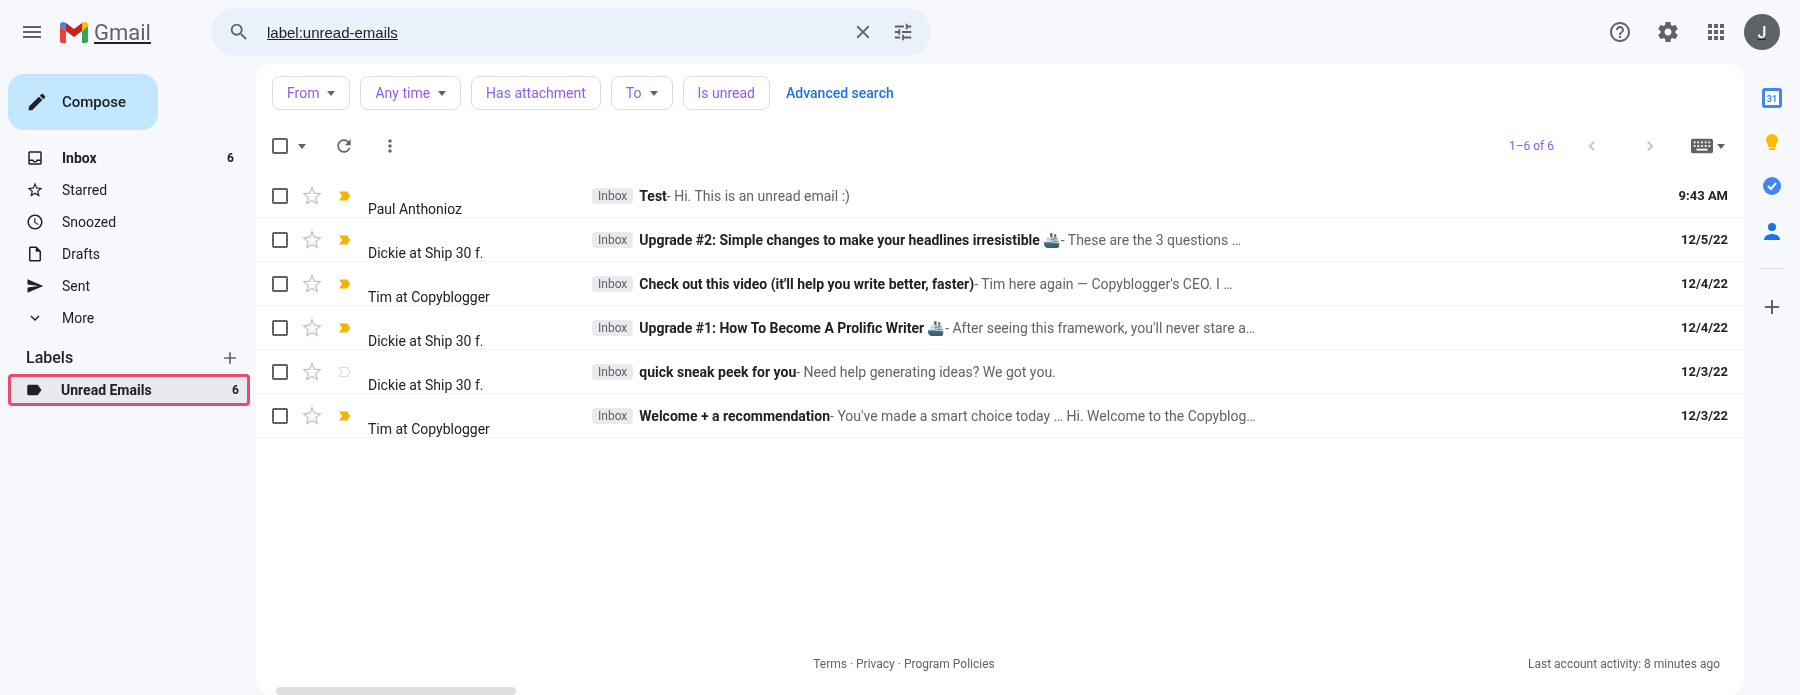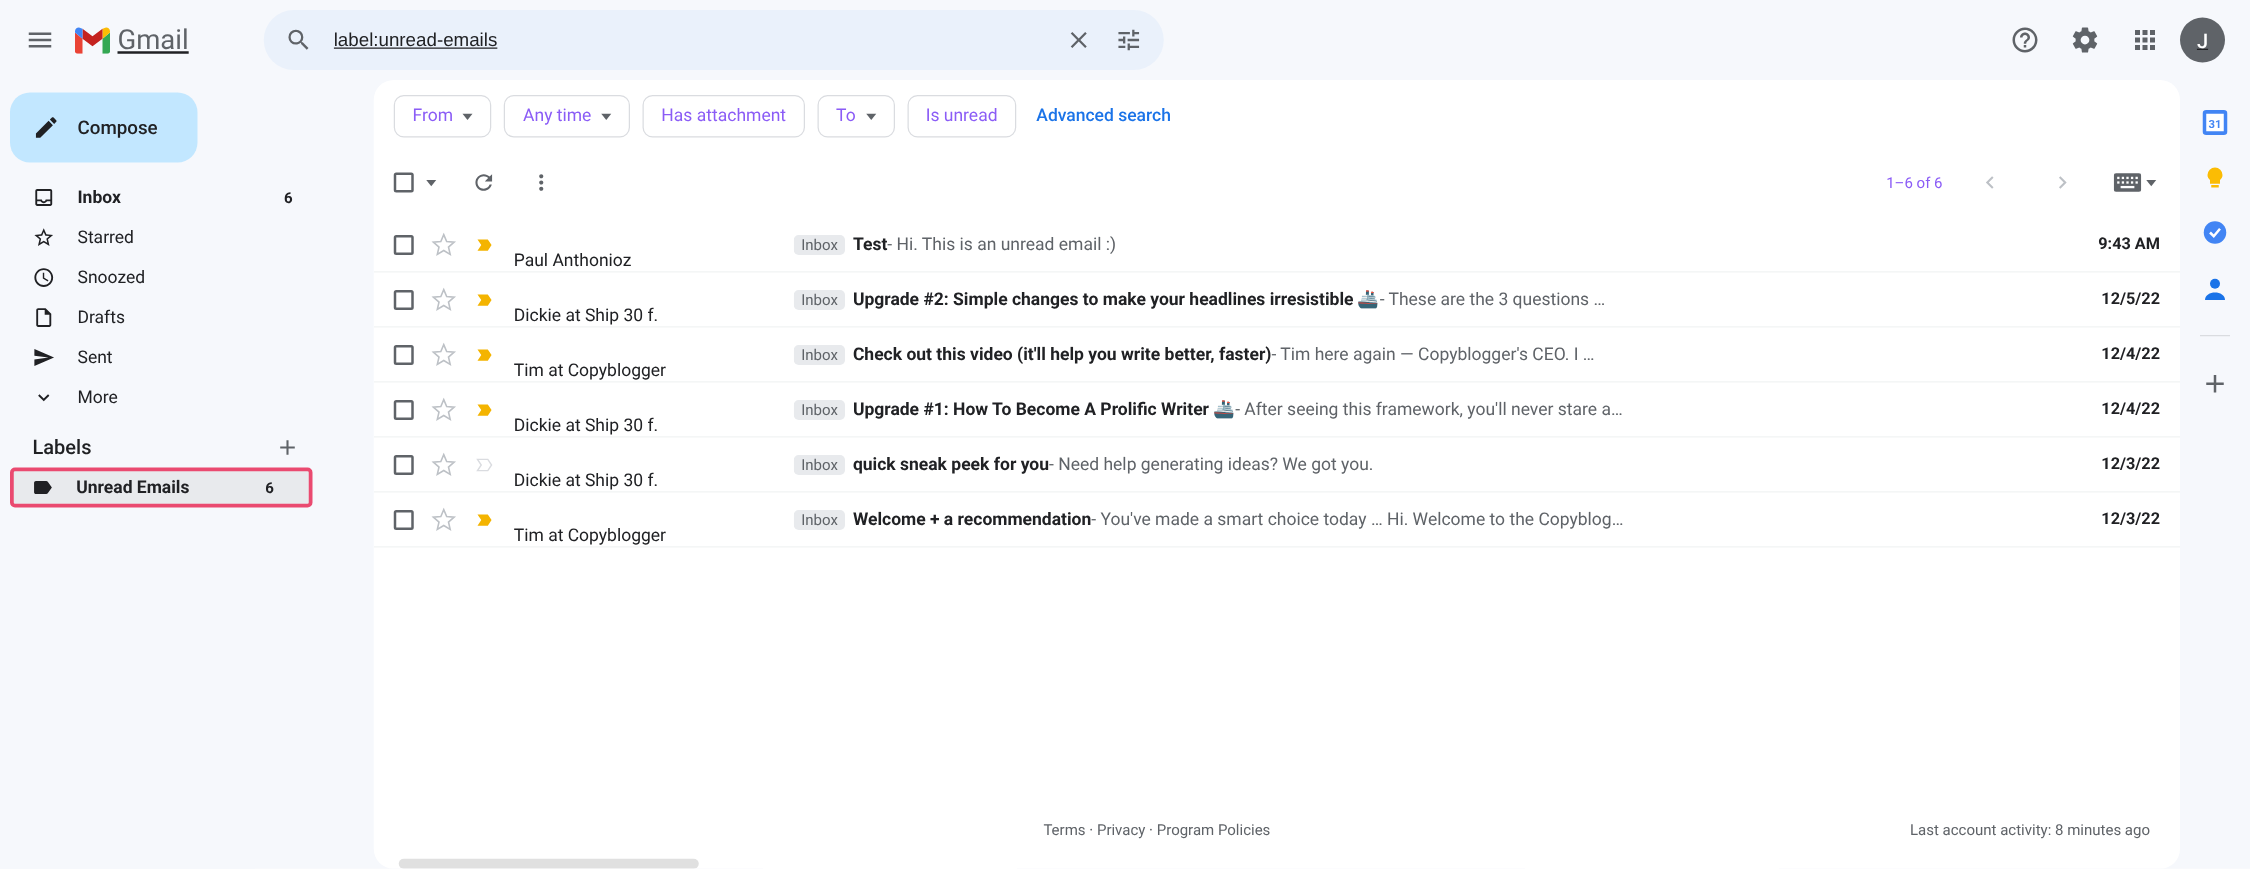--- a/index.html
+++ b/index.html
@@ -8,29 +8,29 @@
 .header { display: flex; align-items: center; height: 64px; padding: 0 8px; text-decoration: underline; }
 .menu-btn { width: 48px; height: 48px; display: flex; align-items: center; justify-content: center; border-radius: 50%; cursor: pointer; margin-right: 4px; }
 .logo { display: flex; align-items: center; gap: 6px; margin-right: 60px; }
 .logo-text { font-size: 22px; color: #5f6368; font-weight: 400; }
 .search-bar { flex: 0 0 720px; height: 48px; background: #eaf1fb; border-radius: 24px; display: flex; align-items: center; padding: 0 8px; }
 .search-bar .icon-btn { width: 40px; height: 40px; display:flex; align-items:center; justify-content:center; border-radius:50%; cursor:pointer; color:#5f6368; }
 .search-input { flex: 1; border: none; background: transparent; font-size: 15px; color: #202124; outline: none; padding: 0 8px; }
 .header-right { margin-left: auto; display: flex; align-items: center; gap: 8px; padding-right: 12px; }
 .icon-btn { width: 40px; height: 40px; display:flex; align-items:center; justify-content:center; border-radius:50%; cursor:pointer; color:#5f6368; }
 .avatar { width: 36px; height: 36px; border-radius: 50%; background: #5f6368; color: #fff; display:flex; align-items:center; justify-content:center; font-size:16px; font-weight:500; }
-.body-row { display: flex; flex: 1; min-height: 0; gap: 43px; }
+.body-row { display: flex; flex: 1; min-height: 0; }
 .sidebar { width: 256px; padding: 8px 0; display:flex; flex-direction:column; }
 .compose { margin: 2px 0 12px 8px; width: 150px; height: 56px; border-radius: 16px; background: #c2e7ff; display:flex; align-items:center; gap: 14px; padding-left: 18px; font-size: 15px; font-weight: 500; cursor:pointer; }
 .nav-item { display:flex; align-items:center; height: 32px; padding: 0 12px 0 26px; border-radius: 0 16px 16px 0; cursor:pointer; color:#202124; gap: 18px; margin-right: 10px; }
 .nav-item .label { flex:1; font-size: 14px; }
 .nav-item .count { font-size: 12px; }
 .nav-item.bold .label, .nav-item.bold .count { font-weight: 700; }
 .labels-header { display:flex; justify-content:space-between; padding: 14px 16px 6px 26px; font-size: 16px; font-weight: 500; }
-.label-item { display:flex; align-items:center; height: 32px; padding: 0 28px 0 26px; gap: 18px; cursor:pointer; }
+.label-item { display:flex; align-items:center; height: 32px; padding: 0 8px 0 26px; gap: 18px; cursor:pointer; }
 .label-item.highlighted { background: #e8eaed; border: 3px solid #ea4a70; border-radius: 4px; margin: 0 6px 0 8px; padding-left: 14px; }
 .label-item .label { flex:1; font-weight: 700; }
 .label-item .count { font-weight:700; font-size:12px; }
 .main { flex: 1; background: #fff; border-radius: 16px; margin: 0 0 0 0; display:flex; flex-direction:column; min-width: 0; overflow: hidden; margin-right: 56px; }
 .filters { display:flex; align-items:center; gap: 10px; padding: 12px 16px; }
 .chip { height: 34px; border: 1px solid #dadce0; border-radius: 8px; background: #fff; display:flex; align-items:center; padding: 0 14px; gap: 8px; font-size: 14px; cursor:pointer; color:#8b5cf6; }
 .adv-search { color: #1a73e8; font-weight: 500; font-size: 14px; cursor:pointer; margin-left: 6px; }
 .toolbar { display:flex; align-items:center; padding: 4px 16px 8px 16px; }
 .toolbar-left { display:flex; align-items:center; gap: 6px; }
 .checkbox { width: 16px; height: 16px; border: 2px solid #5f6368; border-radius: 2px; }

